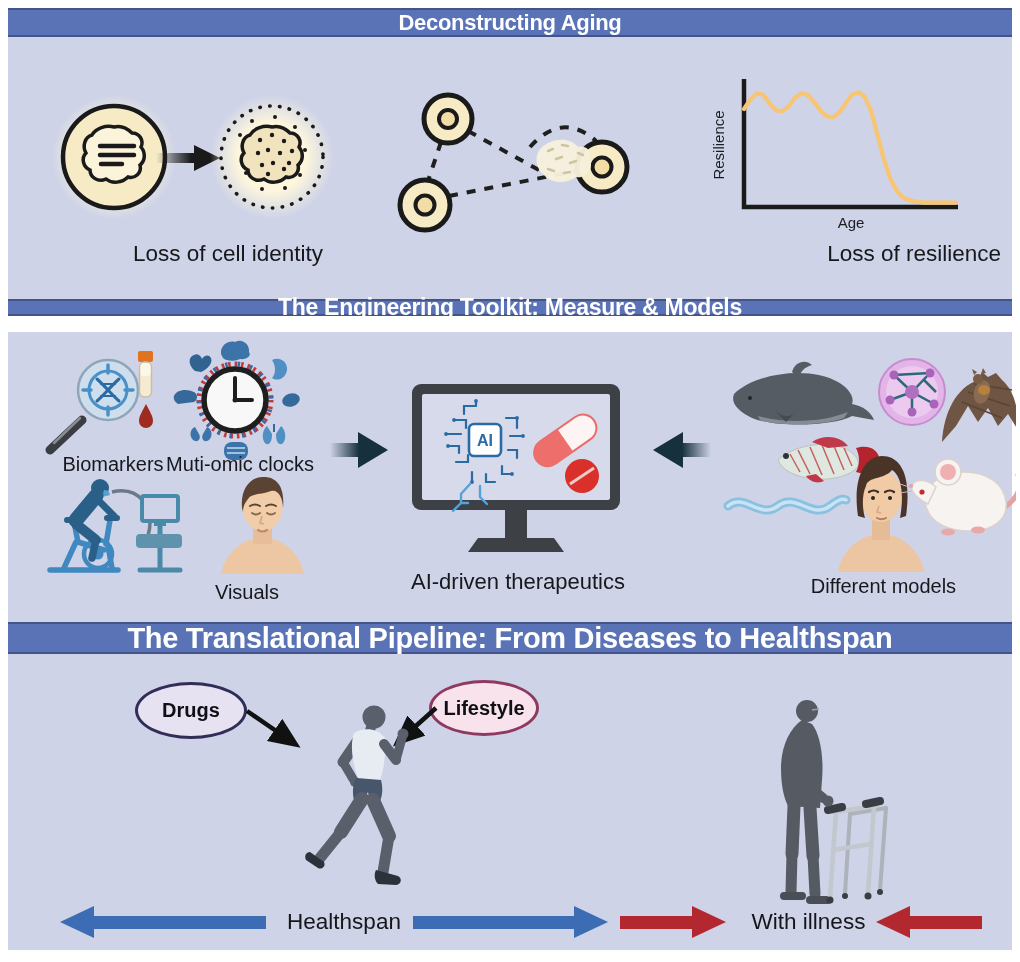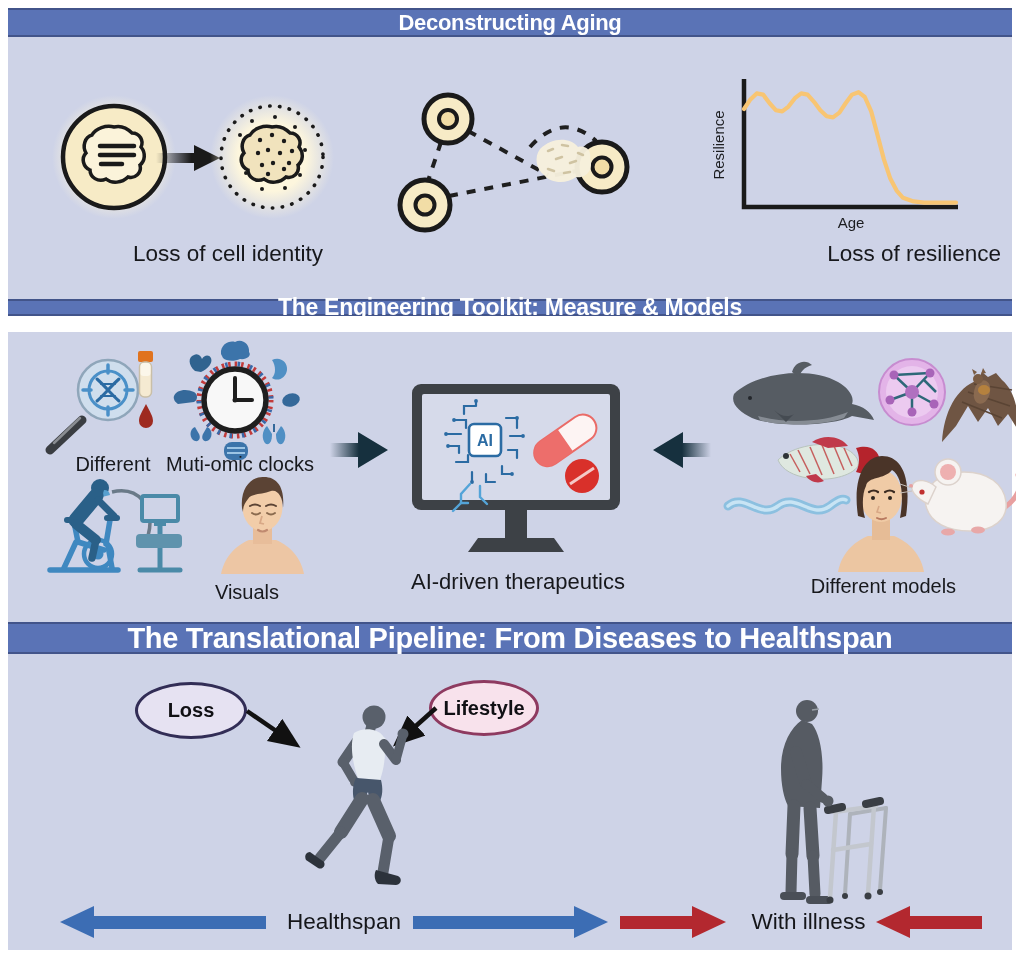--- a/index.html
+++ b/index.html
@@ -159,21 +159,21 @@
         <line x1="63" y1="38" x2="77" y2="38" stroke-width="2"></line>
           <line x1="63" y1="50" x2="77" y2="50" stroke-width="2"></line>
       </g>
       <g>
         <rect x="100" y="5" width="15" height="11" rx="2" fill="#e0731f"></rect>
         <rect x="101.5" y="16" width="12" height="35" rx="5" fill="#f5ead2" stroke="#c9bfa8" stroke-width="1.5"></rect>
         <rect x="102.5" y="17" width="10" height="13" rx="3" fill="#fbf6ea"></rect>
       </g>
       <path d="M108,58 C104,66 101,70 101,75 a7,7 0 0 0 14,0 C115,70 112,66 108,58 Z" fill="#9e2a20"></path>
     </svg>
-    <div class="lbl" style="left:30px;width:150px;top:121px;">Different</div>
+    <div class="lbl" style="left:30px;width:150px;top:121px;">Biomarkers</div>
 
     <svg class="abs" style="left:160px;top:6px;" width="135" height="125" viewBox="0 0 135 125">
       <path d="M53,16 C52,6 62,2 67,4 C74,0 82,6 81,14 C84,18 78,22 72,21 C66,24 58,23 55,20 Z" fill="#3c74aa"></path>
       <path d="M27,33 C20,27 20,19 26,17 C30,15 33,18 34,21 C36,17 41,16 43,20 C45,25 40,31 33,34 Z" fill="#30638f"></path>
       <path d="M6,58 C8,52 18,50 26,54 C30,56 30,62 26,64 L10,66 C7,64 5,61 6,58 Z" fill="#35699a"></path>
       <g fill="#3c74aa">
         <path d="M27,89 C21,91 21,101 27,103 C31,104 33,100 31,96 Z"></path>
         <path d="M39,89 C45,91 45,101 39,103 C35,104 33,100 35,96 Z"></path>
       </g>
       <g>
@@ -407,21 +407,21 @@
     <div class="lbl" style="left:798px;width:155px;top:243px;">Different models</div>
   </div>
 
   <div class="banner" style="top:622px;height:32px;">
     <span style="font-size:29px;">The Translational Pipeline: From Diseases to Healthspan</span>
   </div>
 
   <div class="panel" style="top:654px;height:296px;">
 
     <div class="pill-oval oval-drugs" style="left:127px;top:28px;width:112px;height:57px;">
-      <span>Loss</span>
+      <span>Drugs</span>
     </div>
     <div class="pill-oval oval-lifestyle" style="left:421px;top:26px;width:110px;height:56px;">
       <span>Lifestyle</span>
     </div>
 
     <svg class="abs" style="left:235px;top:52px;" width="72" height="52" viewBox="0 0 72 52">
       <defs>
           <marker id="ah1" markerWidth="8" markerHeight="7" refX="5.5" refY="3" orient="auto">
         <path d="M0,0 L7,3 L0,6 Z" fill="#111111"></path>
           </marker>

